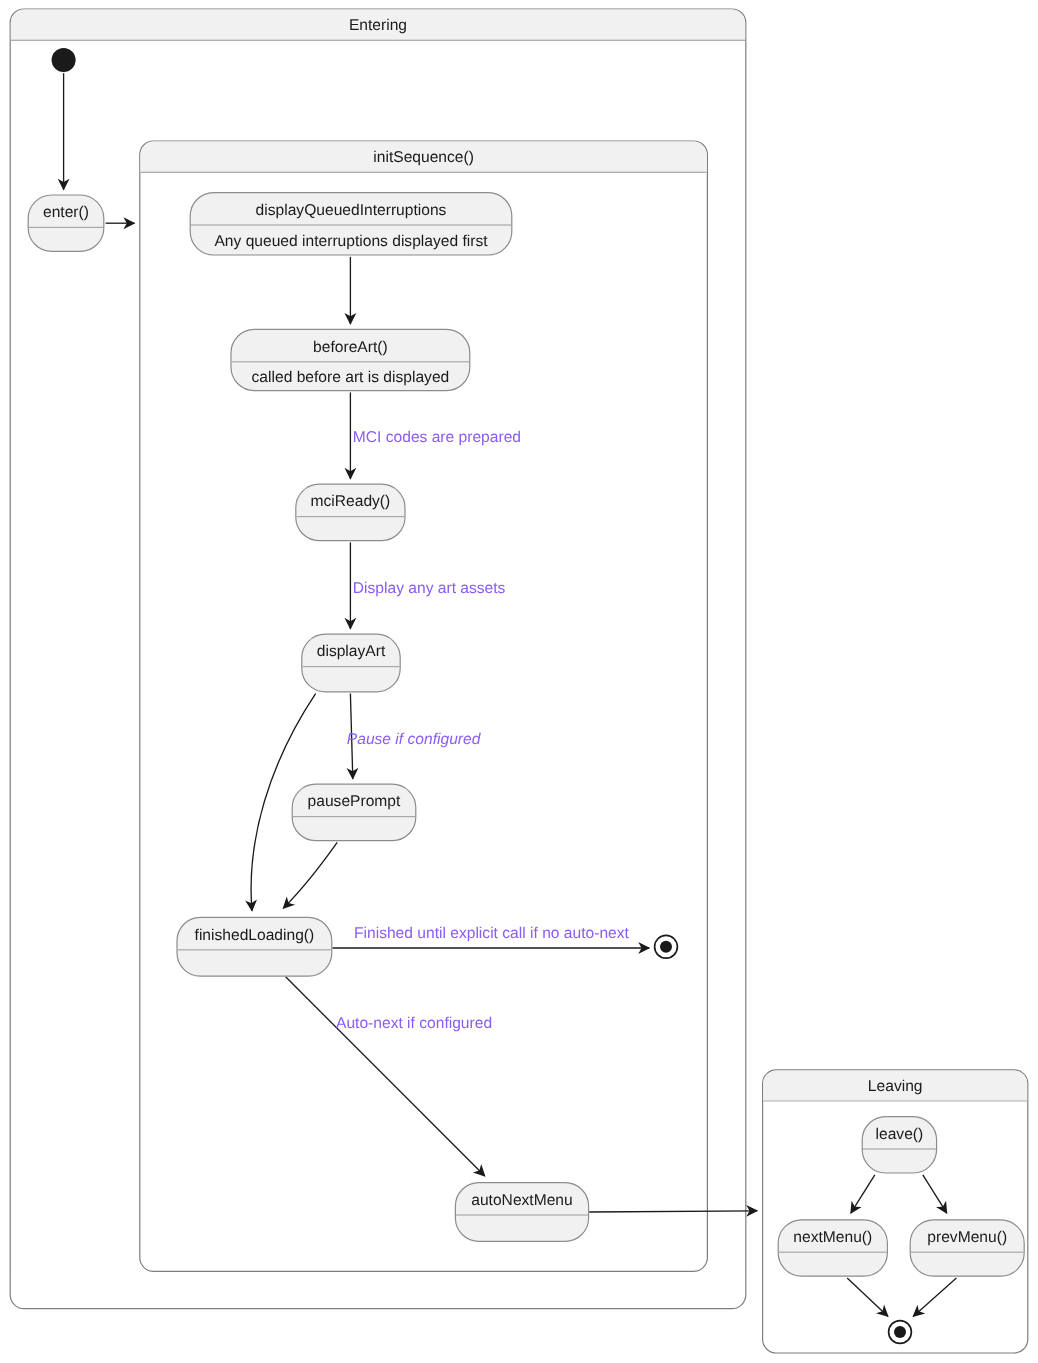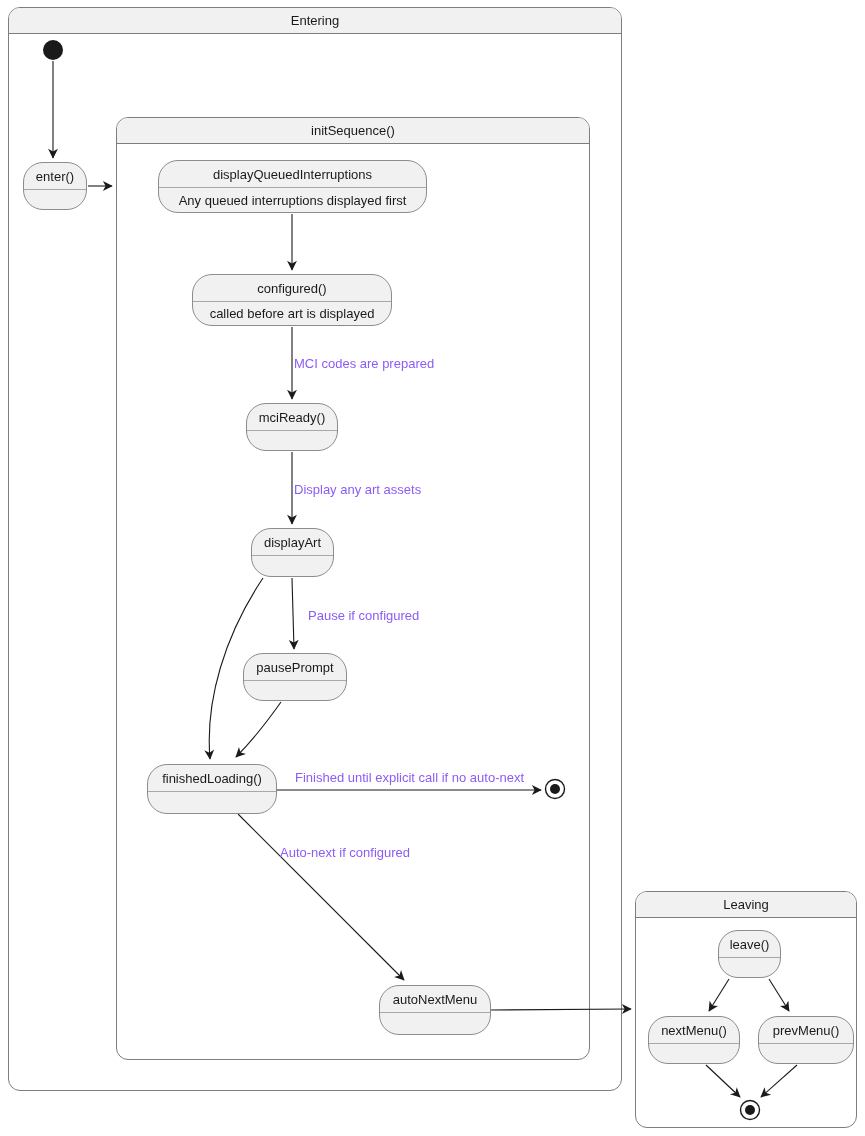--- a/index.html
+++ b/index.html
@@ -130,21 +130,21 @@
     <div class="sTitle">enter()</div>
     <div class="sBody"></div>
   </div>
 
   <div class="state" style="left:158px; top:160px; width:269px; height:53px;">
     <div class="sTitle">displayQueuedInterruptions</div>
     <div class="sBody">Any queued interruptions displayed first</div>
   </div>
 
   <div class="state" style="left:192px; top:274px; width:200px; height:52px;">
-    <div class="sTitle">configured()</div>
+    <div class="sTitle">beforeArt()</div>
     <div class="sBody">called before art is displayed</div>
   </div>
 
   <div class="state" style="left:246px; top:403px; width:92px; height:48px;">
     <div class="sTitle">mciReady()</div>
     <div class="sBody"></div>
   </div>
 
   <div class="state" style="left:251px; top:528px; width:83px; height:49px;">
     <div class="sTitle">displayArt</div>
@@ -178,19 +178,19 @@
 
   <div class="state" style="left:758px; top:1016px; width:96px; height:48px;">
     <div class="sTitle">prevMenu()</div>
     <div class="sBody"></div>
   </div>
 
   <div class="elabel" style="left:294px; top:356px;">MCI codes are prepared</div>
 
   <div class="elabel" style="left:294px; top:482px;">Display any art assets</div>
 
-  <div class="elabel" style="left:308px; top:608px;">Pause if configured</div>
+  <div class="elabel" style="left:289px; top:608px;font-style:italic;">Pause if configured</div>
 
   <div class="elabel" style="left:295px; top:770px;">Finished until explicit call if no auto-next</div>
 
   <div class="elabel" style="left:280px; top:845px;">Auto-next if configured</div>
 
 </div>
 
 </body></html>

